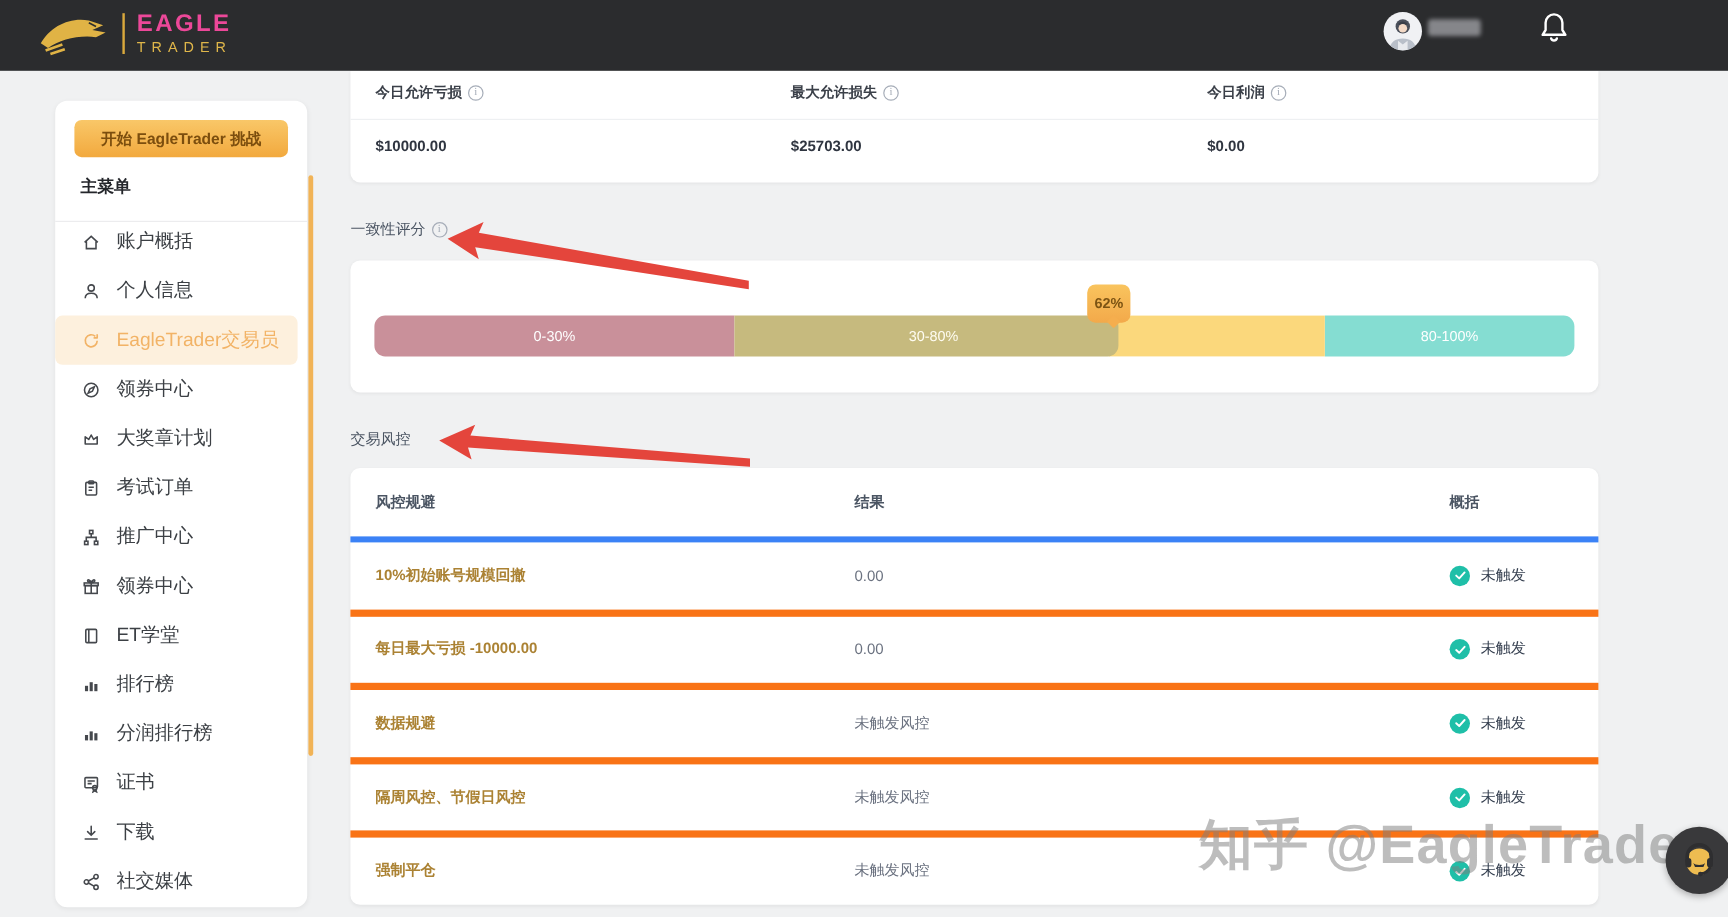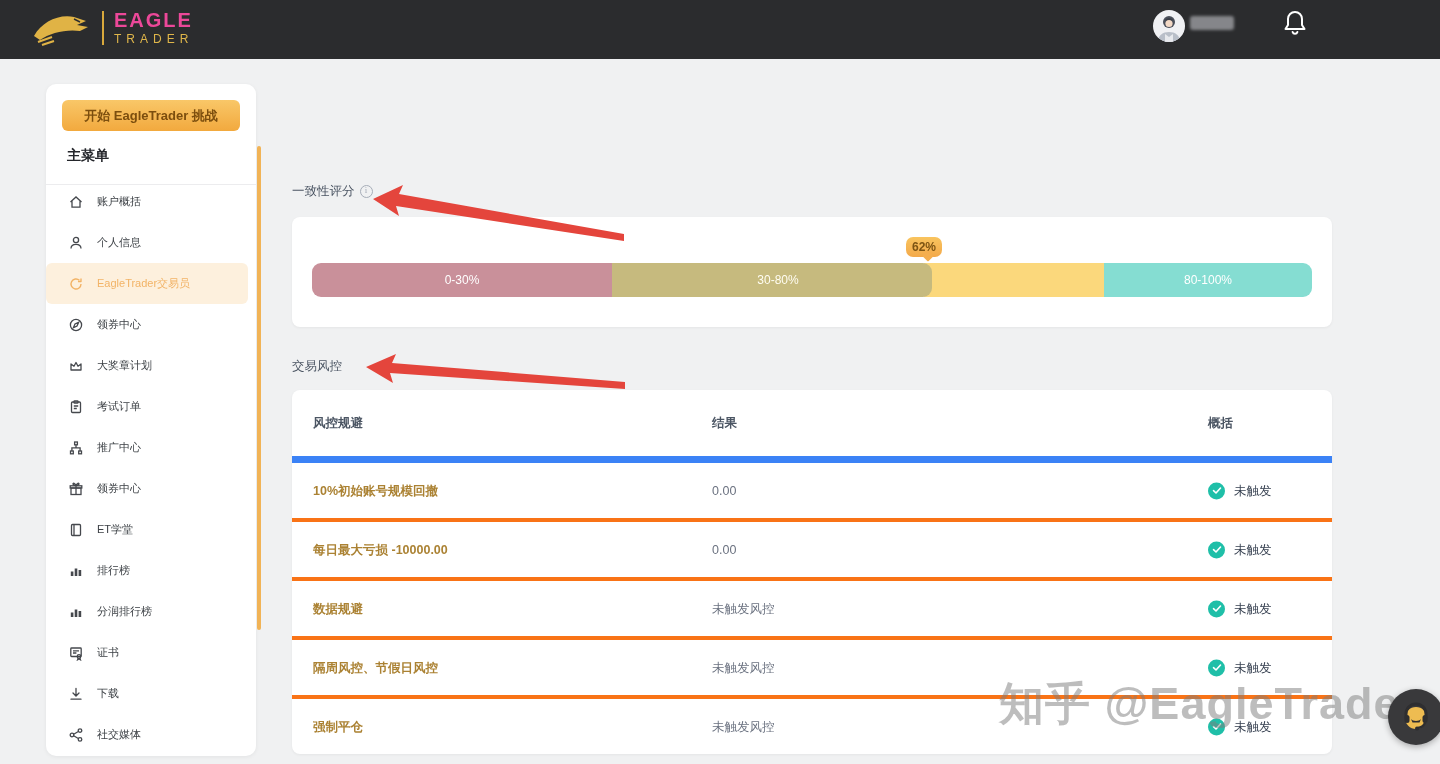--- a/index.html
+++ b/index.html
@@ -21,21 +21,21 @@
 
   
   .sidebar { position:absolute; left:46px; top:84px; width:210px; height:672px; background:#fff; border-radius:10px; box-shadow:0 1px 4px rgba(0,0,0,.06); z-index:5; }
   .cta-btn { position:absolute; left:16px; top:16px; width:178px; height:31px; border:none; border-radius:6px;
              background:linear-gradient(180deg,#f9c768,#f2a93e); color:#7c4e0e; font-size:13px; font-weight:bold; cursor:pointer; font-family:inherit; }
   .side-title { position:absolute; left:21px; top:63px; font-size:14px; font-weight:bold; color:#24262b; }
   .side-div { position:absolute; left:0; top:100px; width:210px; height:1px; background:#ececee; }
   .menu { position:absolute; left:0; top:97px; width:210px; list-style:none; }
   .mi { height:41px; display:flex; align-items:center; padding-left:21px; gap:13px; cursor:pointer; color:#3c4045; }
   .mi .ic { width:17px; height:17px; display:inline-flex; align-items:center; justify-content:center; color:#45484d; }
-  .mi .ml { font-size:11px; }
+  .mi .ml { font-size:16px; }
   .mi.active { background:#fdf0dd; width:202px; border-radius:6px; color:#f2b366; }
   .mi.active .ic { color:#f2b366; }
   .side-scroll { position:absolute; left:257px; top:146px; width:4px; height:484px; background:#f1b356; border-radius:2px; z-index:6; }
 
   
   .card { position:absolute; background:#fff; border-radius:8px; box-shadow:0 1px 3px rgba(0,0,0,.05); }
   .stats-card { left:292px; top:59px; width:1040px; height:93px; border-top-left-radius:0; border-top-right-radius:0; }
   .stats-div { position:absolute; left:0; top:40px; width:1040px; height:1px; background:#eef0f2; }
   .stat-label { position:absolute; top:10px; font-size:12px; font-weight:bold; color:#3b4049; display:flex; align-items:center; gap:5px; }
   .stat-value { position:absolute; top:56px; font-size:12.5px; font-weight:bold; color:#2f3540; }
@@ -45,27 +45,27 @@
   .sec-label { position:absolute; font-size:12.5px; color:#4b5563; display:flex; align-items:center; gap:5px; z-index:2; }
 
   .cons-card { left:292px; top:217px; width:1040px; height:110px; }
   .bar { position:absolute; left:20px; top:46px; width:1000px; height:34px; display:flex; }
   .seg { height:34px; display:flex; align-items:center; justify-content:center; color:#fff; font-size:12px; }
   .seg1 { width:300px; background:#c9909a; border-radius:9px 0 0 9px; }
   .seg2 { width:320px; background:#c6ba7e; border-radius:0 9px 9px 0; color:#fffdf2;padding-left:12px; }
   .seg3 { width:180px; background:#fbd87c; margin-left:-8px; z-index:-0; }
   .seg2 { position:relative; z-index:1; }
   .seg4 { width:208px; background:#85ddd2; border-radius:0 9px 9px 0; }
-  .marker { position:absolute; left:614px; top:20px; height:20px; padding:4px 6px; background:linear-gradient(180deg,#f9c45e,#f3a94a);
+  .marker { position:absolute; left:614px; top:20px; height:20px; padding:16px 6px; background:linear-gradient(180deg,#f9c45e,#f3a94a);
             border-radius:7px; font-size:12px; color:#7d5413; font-weight:bold; display:flex; align-items:center; z-index:3; }
   .marker::after { content:""; position:absolute; left:18px; bottom:-3px; width:8px; height:8px; background:#f5ae4e; transform:rotate(45deg); border-radius:1px; }
 
   .risk-card { left:292px; top:390px; width:1040px; height:364px; display:flex; flex-direction:column; }
-  .r-head { height:73px; position:relative; border-bottom:7px solid #3b82f6;font-family:Liberation Mono, monospace; }
-  .r-row  { flex:1; position:relative; border-bottom:4px solid #f97316; }
+  .r-head { height:62px; position:relative; border-bottom:5px solid #3b82f6;font-family:Liberation Mono, monospace; }
+  .r-row  { flex:1; position:relative; border-bottom:6px solid #f97316; }
   .r-row:last-child { border-bottom:none; }
   .col-name   { position:absolute; left:21px;  top:50%; transform:translateY(-50%); font-size:12.5px; }
   .col-result { position:absolute; left:420px; top:50%; transform:translateY(-50%); font-size:12.5px; color:#6b7280; }
   .col-sum    { position:absolute; left:916px; top:50%; transform:translateY(-50%); font-size:12.5px; display:flex; align-items:center; gap:9px; color:#374151; }
   .r-head .col-name, .r-head .col-result, .r-head .col-sum { color:#4b5563; font-weight:bold; font-size:12.5px; }
   .r-row .col-name { color:#ab8233; font-weight:bold; }
   .check { width:17px; height:17px; border-radius:50%; background:#1fbfa8; display:inline-flex; align-items:center; justify-content:center; }
   .check svg { width:10px; height:10px; }
 
   
@@ -243,20 +243,38 @@
               <circle cx="12" cy="12.4" r="1.8"></circle>
               <path d="M5.7 7.2l4.6-2.7M5.7 8.8l4.6 2.7"></path>
             </svg>
           </span>
         <span class="ml">社交媒体</span>
       </li>
     </ul>
   </div>
   <div class="side-scroll"></div>
 
+  <div class="card stats-card">
+    <span class="stat-label" style="left:21px">
+        <span>今日允许亏损</span>
+        <span class="info-i"></span>
+      </span>
+    <span class="stat-label" style="left:367px">
+        <span>最大允许损失</span>
+        <span class="info-i"></span>
+      </span>
+    <span class="stat-label" style="left:714px">
+        <span>今日利润</span>
+        <span class="info-i"></span>
+      </span>
+    <div class="stats-div"></div>
+    <span class="stat-value" style="left:21px">$10000.00</span>
+    <span class="stat-value" style="left:367px">$25703.00</span>
+    <span class="stat-value" style="left:714px">$0.00</span>
+  </div>
 
   <div class="sec-label" style="left:292px; top:183px;">
     <span>一致性评分</span>
       <span class="info-i"></span>
   </div>
   <div class="card cons-card">
     <div class="marker">62%</div>
     <div class="bar">
       <div class="seg seg1">0-30%</div>
       <div class="seg seg2">30-80%</div>

